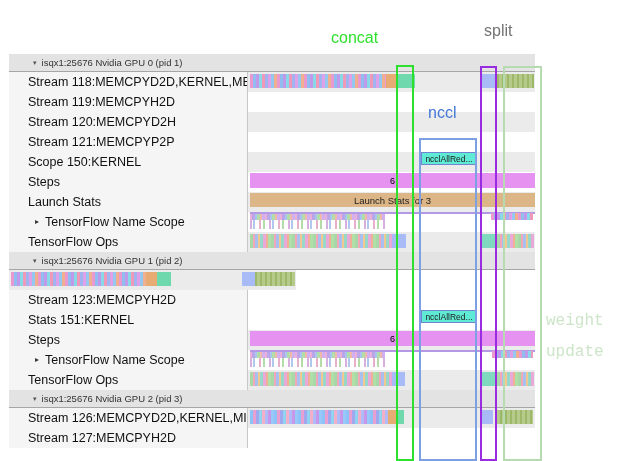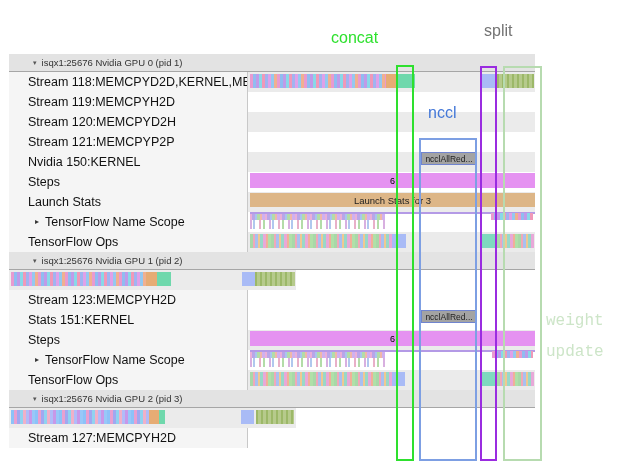--- a/index.html
+++ b/index.html
@@ -25,21 +25,21 @@
   .tex-mixed{background:repeating-linear-gradient(90deg,#e89ad0 0px 3px,#90bcf0 3px 6px,
       #c09ae8 6px 9px,#88d8e8 9px 12px,#f098b8 12px 15px,#a0b4f0 15px 18px,
       #e0a0e8 18px 21px,#94c8f0 21px 24px,#f0b090 24px 27px);}
   .tex-mixed2{background:repeating-linear-gradient(90deg,#8cc2f8 0px 3px,#e8a0d0 3px 6px,
       #a0a8f0 6px 9px,#90d2f0 9px 12px,#f0b0c8 12px 15px,#b0bcf8 15px 18px,
       #c898e8 18px 21px,#98c8f8 21px 24px);}
   .tex-ops{background:repeating-linear-gradient(90deg,#a8d8a8 0px 3px,#f0a8b8 3px 5px,
       #a8c0f0 5px 8px,#f0c890 8px 10px,#98d8c8 10px 13px,#e8a8d8 13px 16px,
       #f0b098 16px 18px,#b0e0a8 18px 21px);}
   .tex-olive{background:repeating-linear-gradient(90deg,#9cb868 0px 2px,#b6ca8c 2px 5px);}
-  .seg-event{top:0;height:13px;background:#a3a3a3;border:1px solid #7084cf;box-sizing:border-box;
+  .seg-event{top:0;height:13px;background:#5eead4;border:1px solid #7084cf;box-sizing:border-box;
              font-size:8.5px;color:#222;display:flex;align-items:center;justify-content:center;
              overflow:hidden;white-space:nowrap;}
   .seg-steps{top:1px;height:15px;background:#e592f1;font-size:9px;color:#000;
              display:flex;align-items:center;justify-content:center;}
   .seg-launch{top:1px;height:14px;background:#ddb687;font-size:9.5px;color:#222;
              display:flex;align-items:center;justify-content:center;}
   .seg-nsline{top:0;height:2px;background:#b49ae6;}
   .seg-drips{top:2px;height:15px;background-image:
       repeating-linear-gradient(90deg,#eab0d8 0px 2px,#b9a6e8 2px 5px,#a9c6ee 5px 7px,
         #b3dca8 7px 10px,#f0b8a8 10px 12px,#d0b0f0 12px 15px),
@@ -95,21 +95,21 @@
         <div class="row-track"></div>
       </div>
       <div class="row bg-w">
         <div class="row-label">
           <span>Stream 121:MEMCPYP2P</span>
         </div>
         <div class="row-track"></div>
       </div>
       <div class="row bg-g">
         <div class="row-label">
-          <span>Nvidia 150:KERNEL</span>
+          <span>Scope 150:KERNEL</span>
         </div>
         <div class="row-track">
           <div class="seg seg-event" style="left: 173px; width: 56px;">ncclAllRed...</div>
         </div>
       </div>
       <div class="row bg-w">
         <div class="row-label">
           <span>Steps</span>
         </div>
         <div class="row-track">
@@ -201,20 +201,23 @@
           <div class="seg" style="background: rgb(169, 187, 246); left: 144px; width: 13px;"></div>
           <div class="seg" style="background: rgb(126, 217, 191); left: 232px; width: 17px;"></div>
           <div class="seg tex-ops" style="left: 249px; width: 37px;"></div>
         </div>
       </div>
       <div class="section-header">
         <span class="tri">▾</span>
         <span>isqx1:25676 Nvidia GPU 2 (pid 3)</span>
       </div>
       <div class="row bg-g">
+        <div class="row-label">
+          <span>Stream 126:MEMCPYD2D,KERNEL,MI</span>
+        </div>
         <div class="row-track">
           <div class="seg tex-mixed2" style="left: 2px; width: 138px;"></div>
           <div class="seg" style="background: rgb(230, 172, 116); left: 140px; width: 10px;"></div>
           <div class="seg" style="background: rgb(111, 216, 172); left: 150px; width: 6px;"></div>
           <div class="seg" style="background: rgb(169, 187, 246); left: 232px; width: 13px;"></div>
           <div class="seg tex-olive" style="left: 247px; width: 38px;"></div>
         </div>
       </div>
       <div class="row bg-w">
         <div class="row-label">

